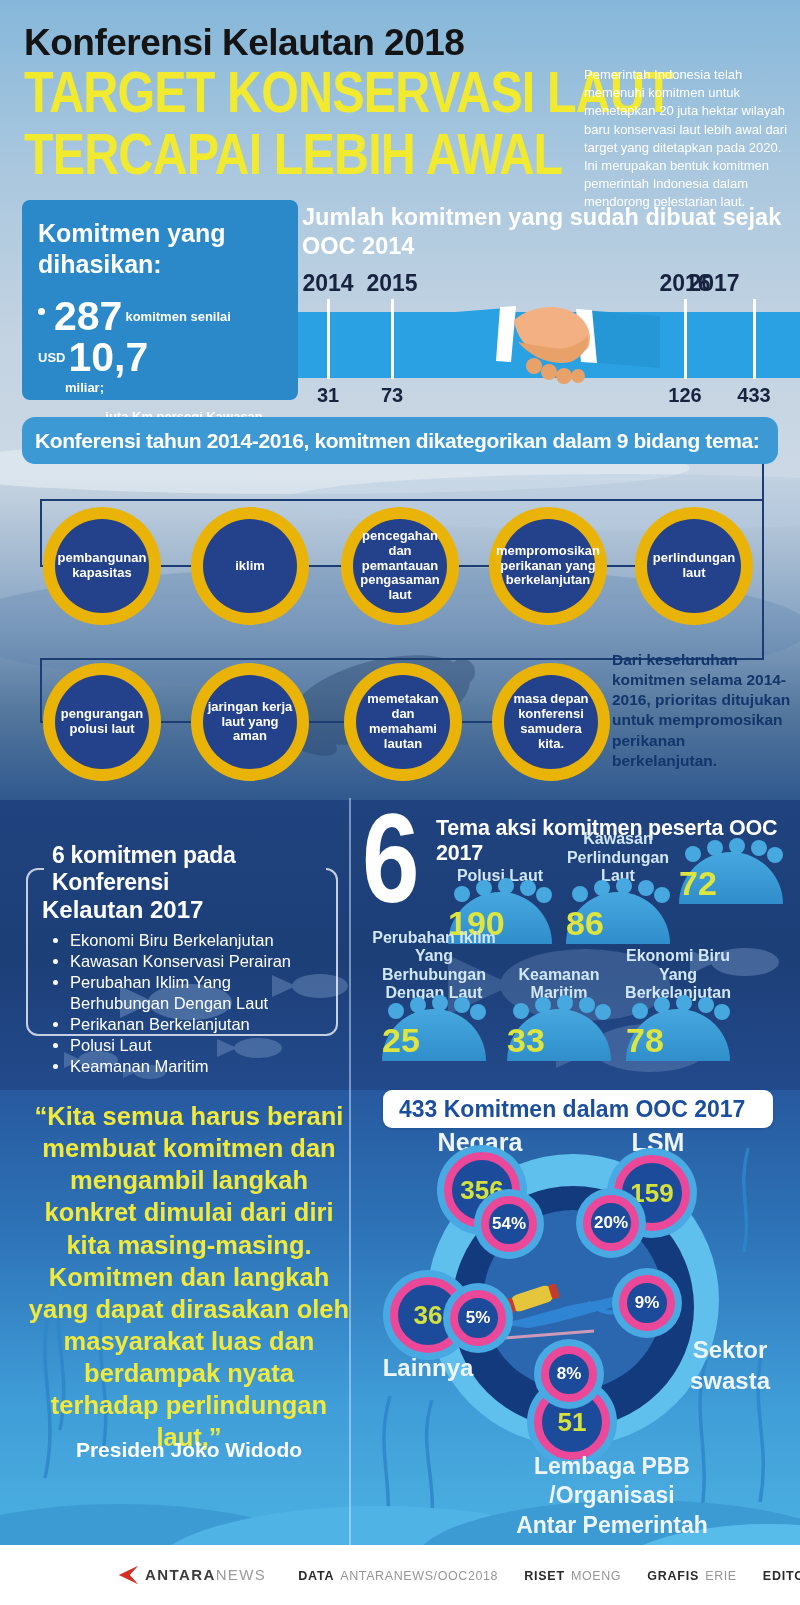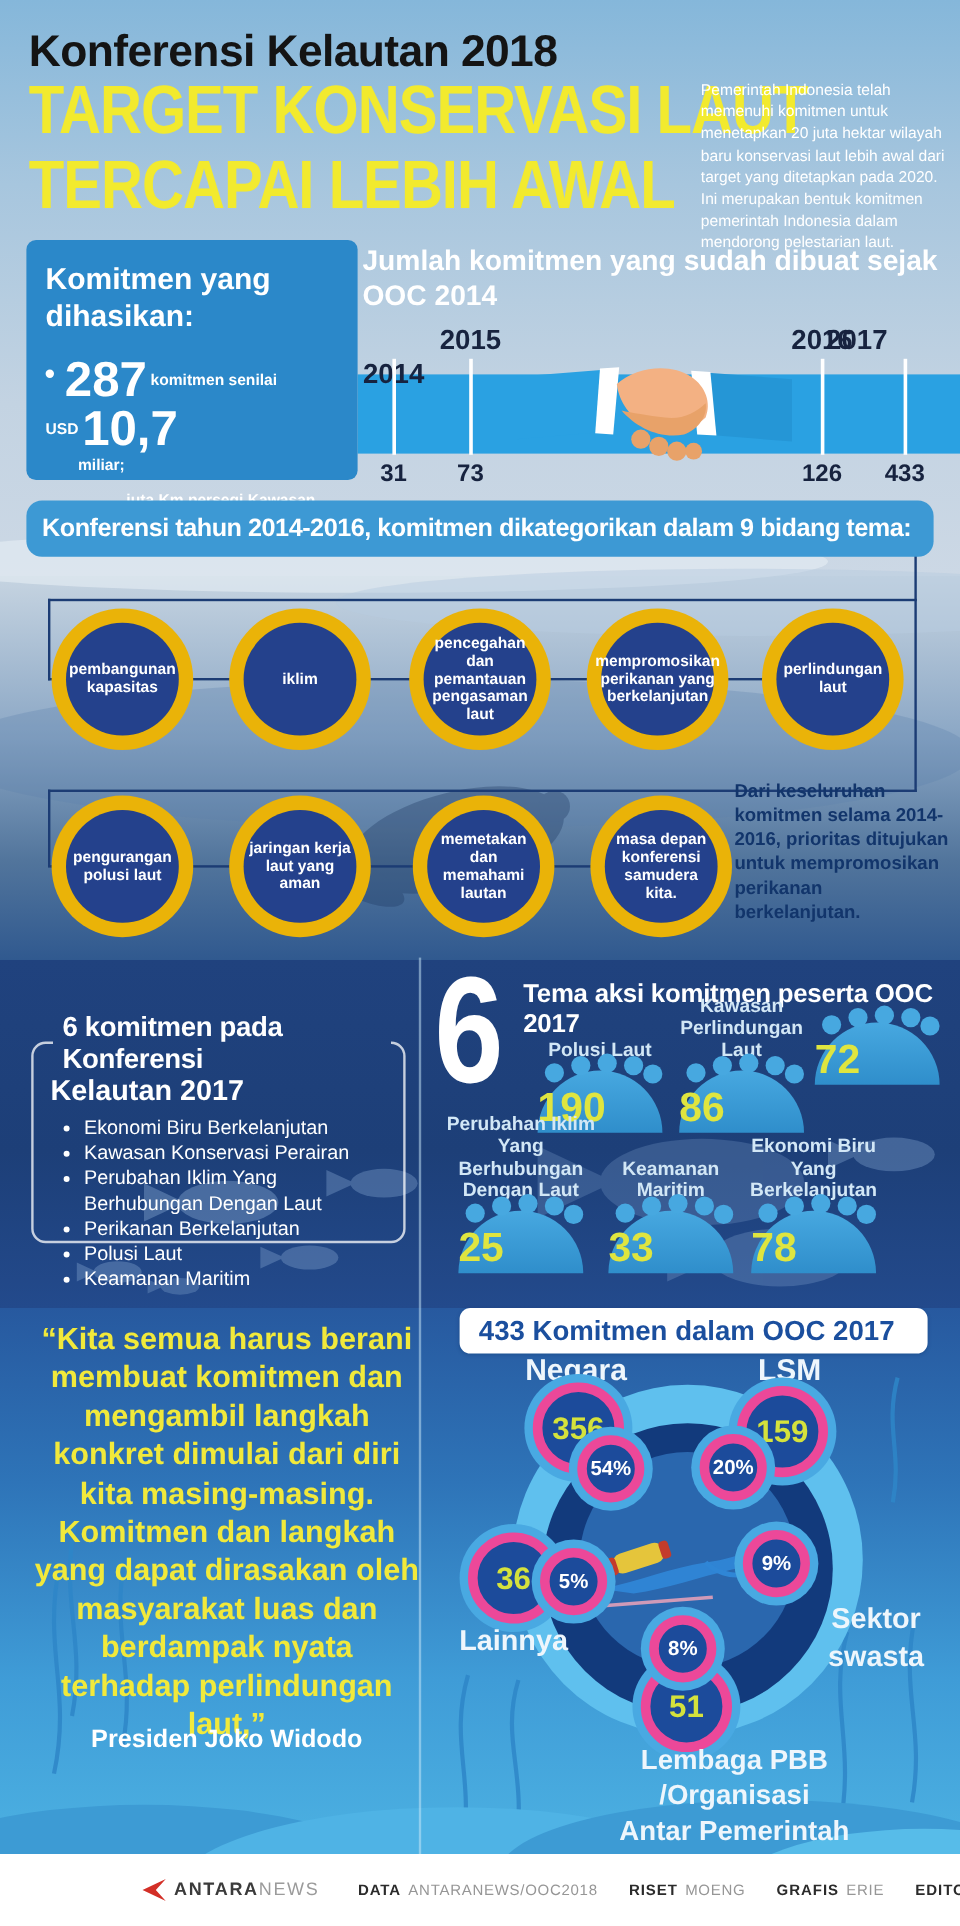--- a/index.html
+++ b/index.html
@@ -184,21 +184,21 @@
     <div class="c-flex" style="margin-top:14px;">
       <span class="c-dot"></span>
         <span class="c-big">14</span>
       <span class="c-smallblock">juta Km persegi Kawasan konservasi perairan (marine protected area/MPA).</span>
     </div>
   </div>
 
   <div class="abs tl-title z3">Jumlah komitmen yang sudah dibuat sejak OOC 2014</div>
   <div class="abs tl-bar z2"></div>
 
-  <div class="abs tl-year z3" style="left:290px;margin-top:28px;">2014</div>
+  <div class="abs tl-year z3" style="left:290px;">2014</div>
   <div class="abs tl-year z3" style="left:354px;">2015</div>
   <div class="abs tl-year z3" style="left:647px;">2016</div>
   <div class="abs tl-year z3" style="left:676px;text-align:center;">2017</div>
   <div class="abs tl-tick z3" style="left:327px;"></div>
   <div class="abs tl-tick z3" style="left:391px;"></div>
   <div class="abs tl-tick z3" style="left:684px;"></div>
   <div class="abs tl-tick z3" style="left:753px;"></div>
   <div class="abs tl-val z3" style="left:290px;">31</div>
   <div class="abs tl-val z3" style="left:354px;">73</div>
   <div class="abs tl-val z3" style="left:647px;">126</div>

